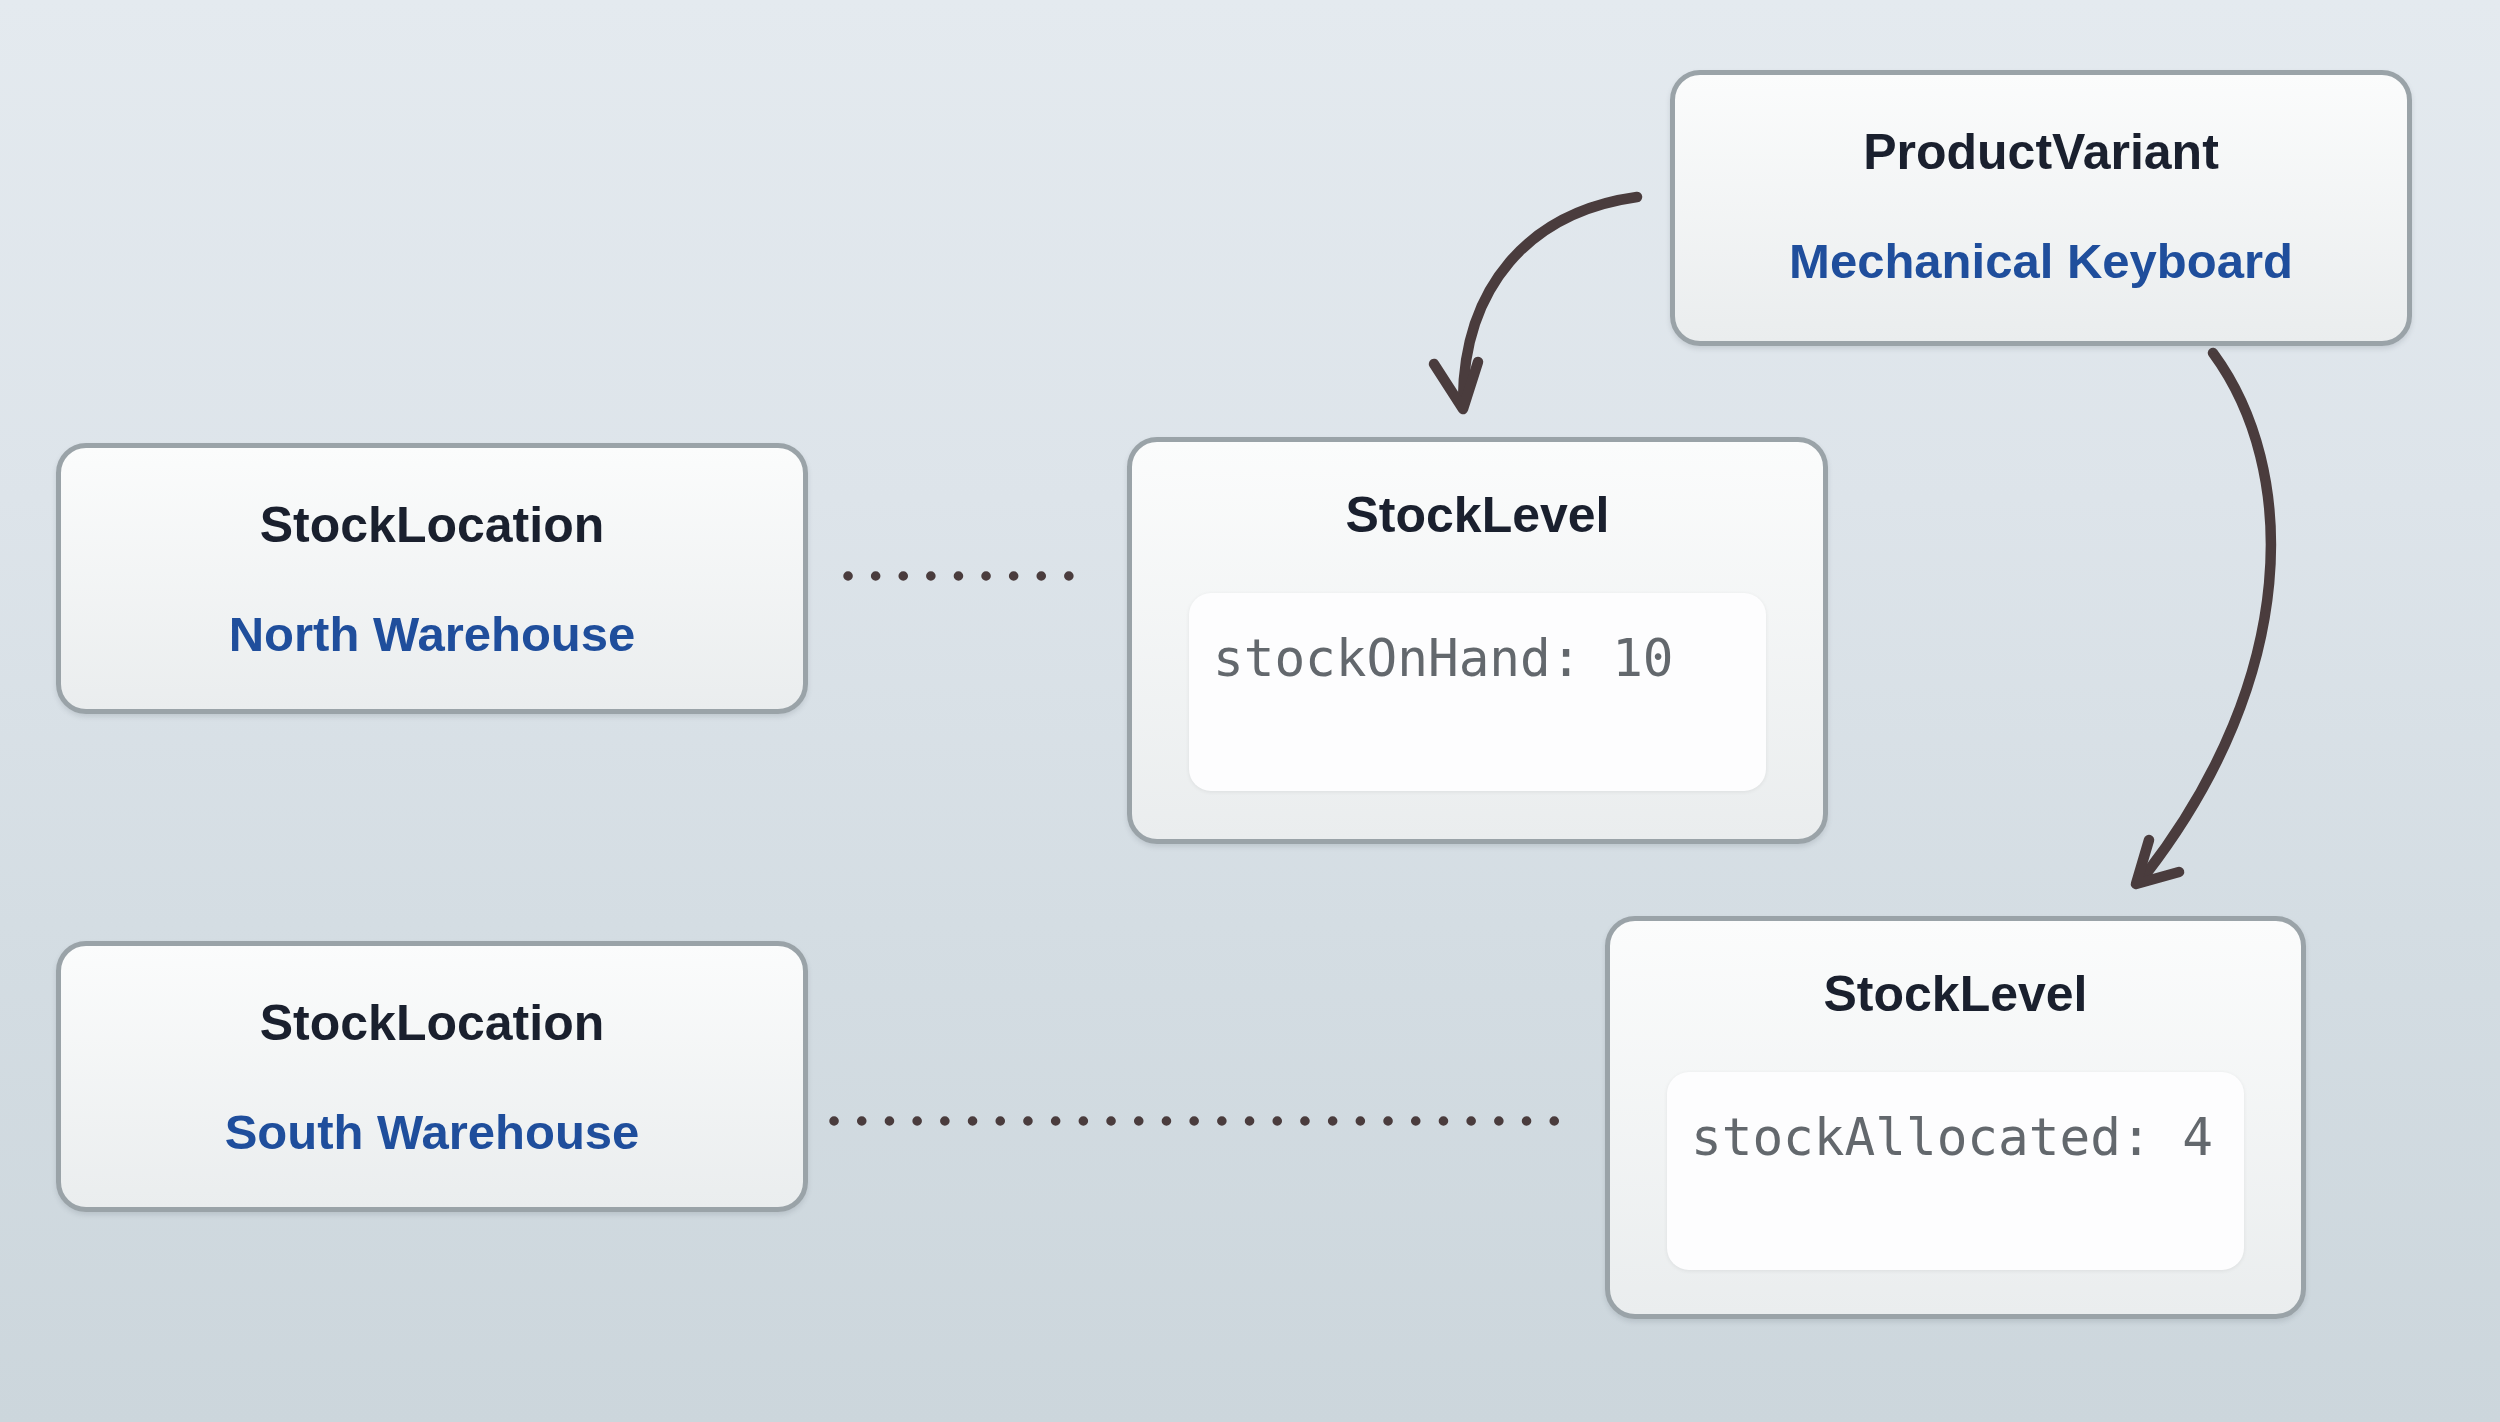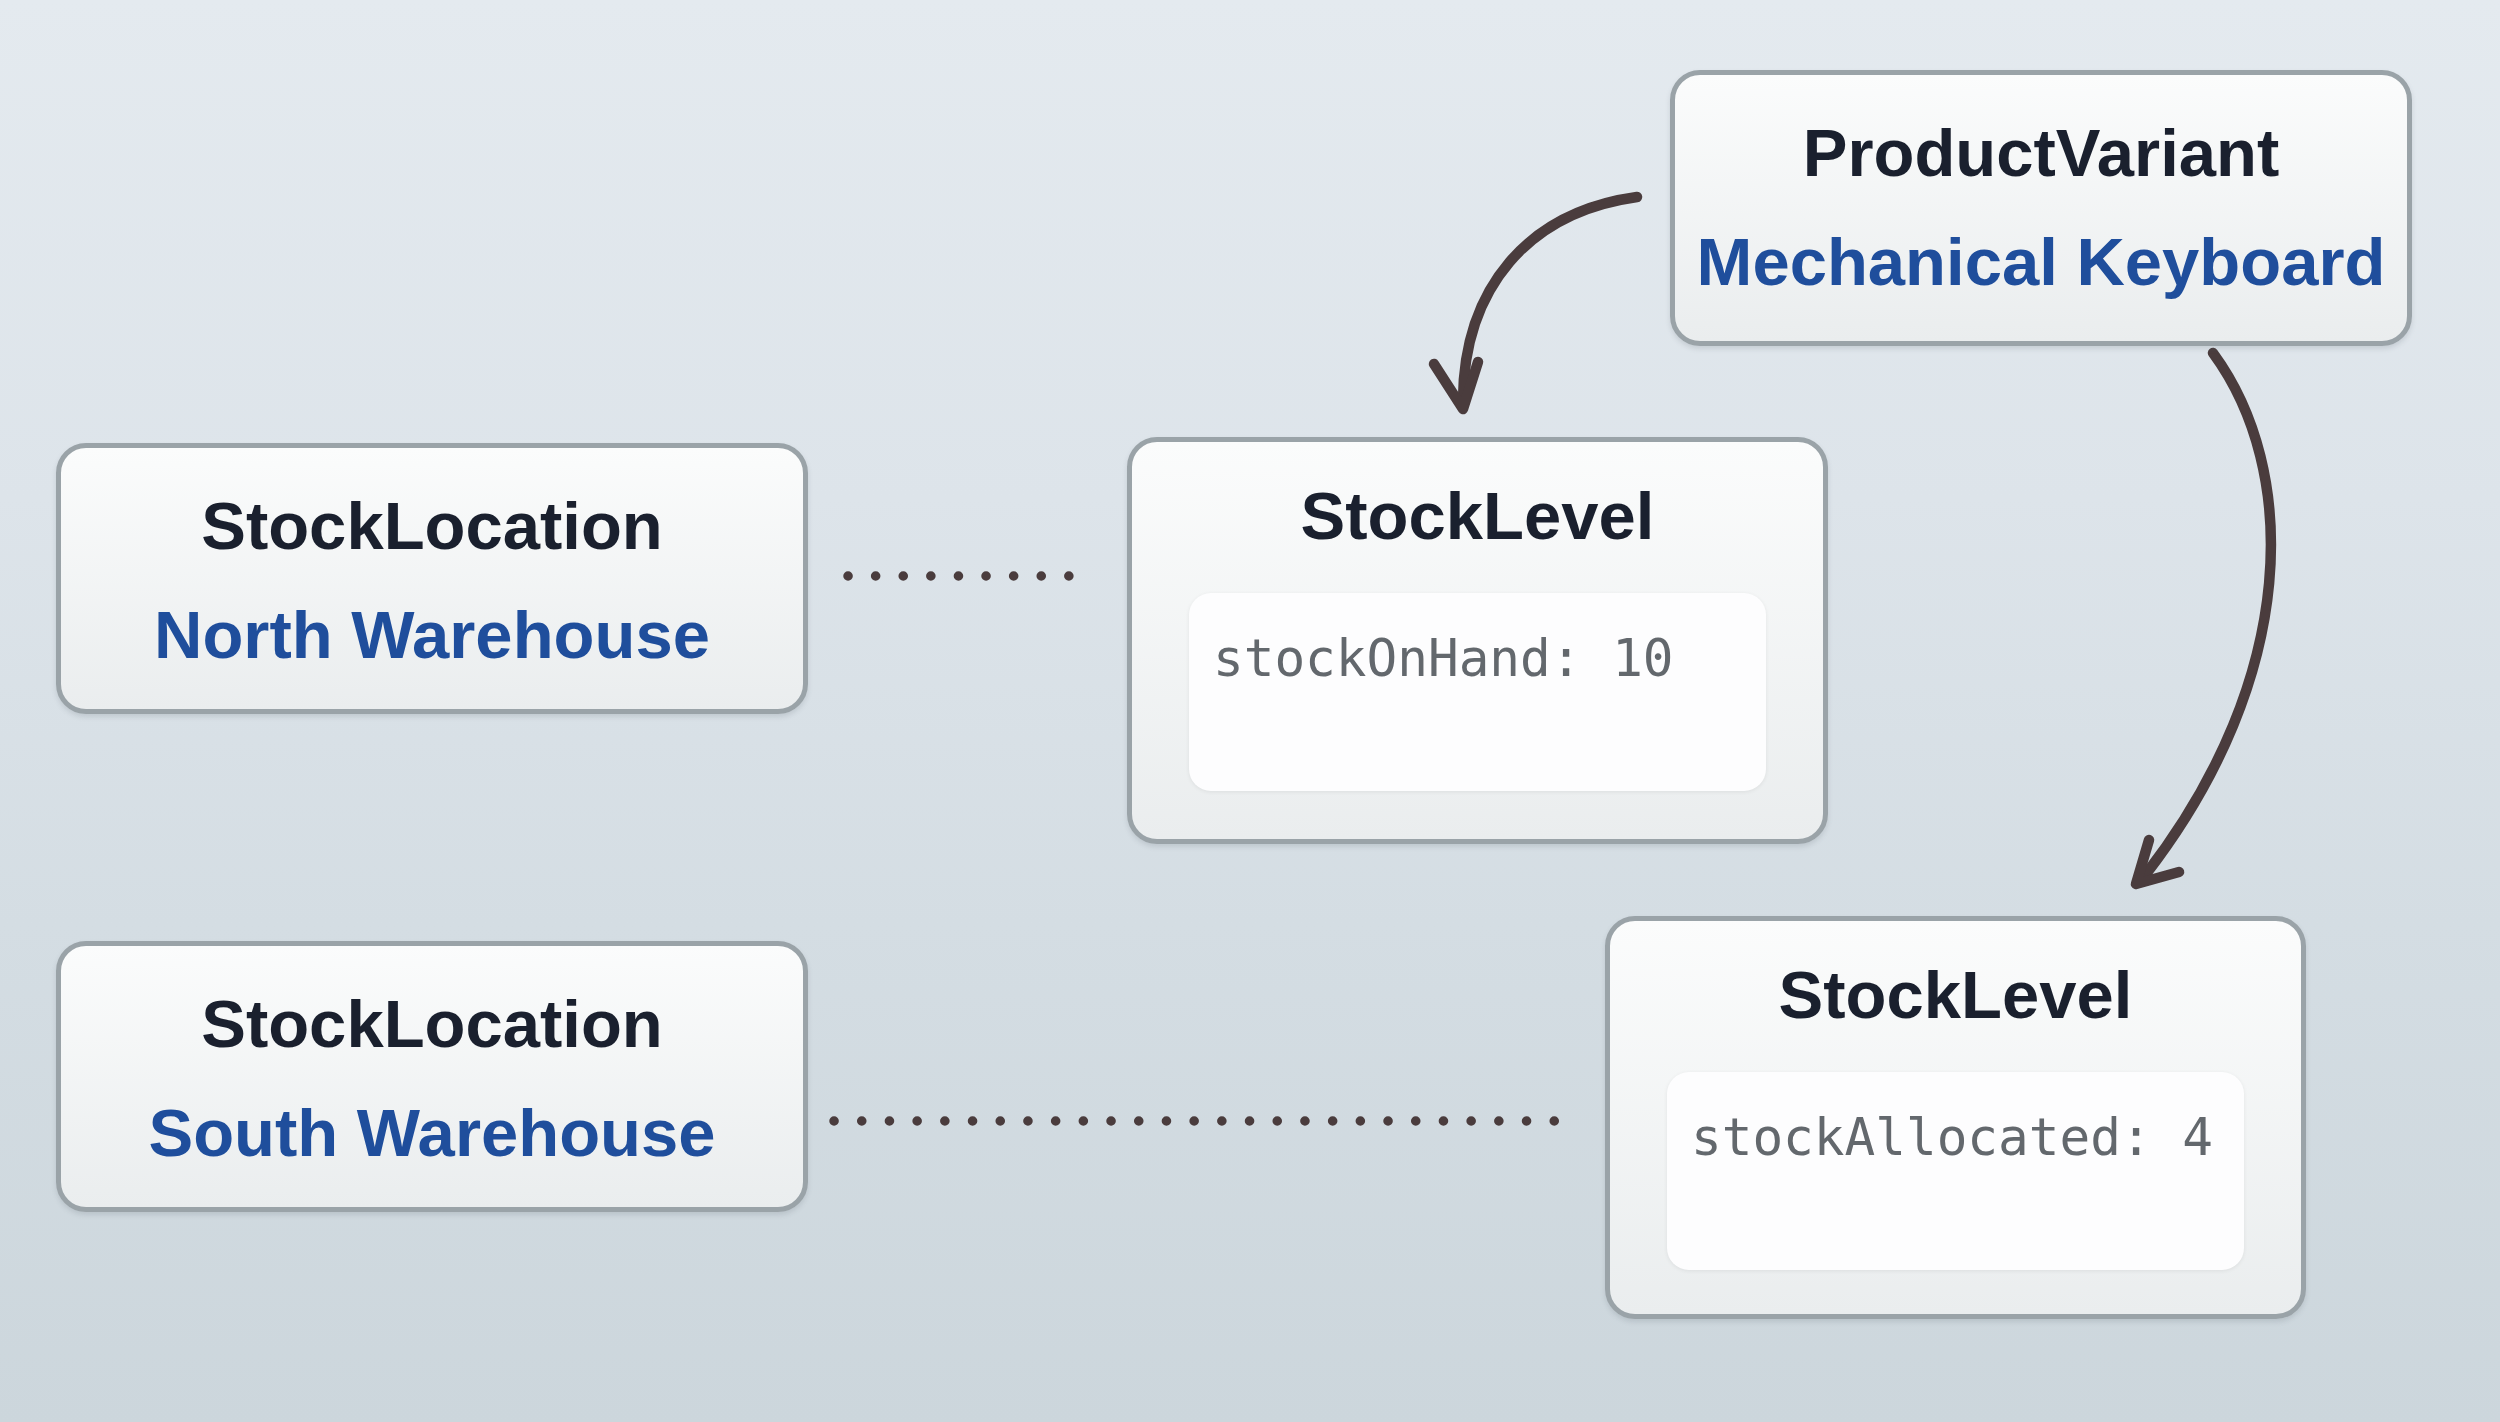--- a/index.html
+++ b/index.html
@@ -37,28 +37,28 @@
       var(--c-box-fill-top, #fbfcfc) 0%,
       var(--c-box-fill-bottom, #eaedee) 100%);
     box-shadow: 0 3px 5px rgba(90, 100, 110, 0.18);
     display: flex;
     flex-direction: column;
     align-items: center;
     padding-top: 44px;
     gap: 42px;
   }
   .type-title {
-    font-size: 67px;
+    font-size: 50px;
     font-weight: bold;
     line-height: 67px;
     color: var(--c-title-text, #1a202e);
     white-space: nowrap;
   }
   .entity-name {
-    font-size: 67px;
+    font-size: 49px;
     font-weight: bold;
     line-height: 67px;
     color: var(--c-entity-name-text, #1f4e9c);
     white-space: nowrap;
   }
   .stock-level { padding-top: 40px; gap: 44px; }
   .code-box {
     box-sizing: border-box;
     width: 577px;
     height: 198px;

